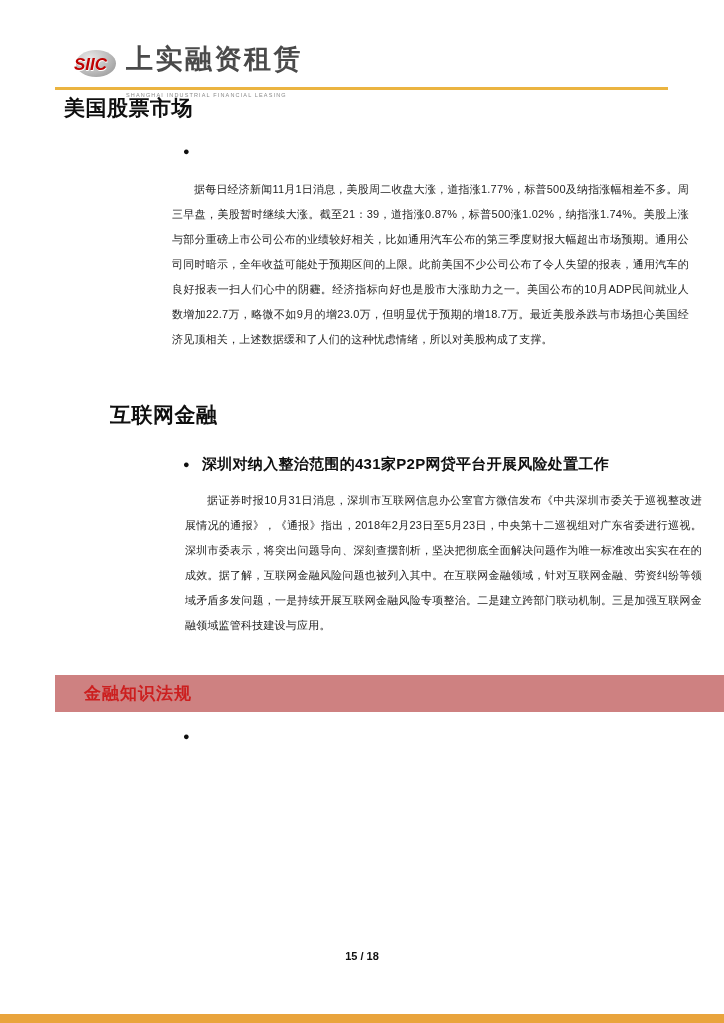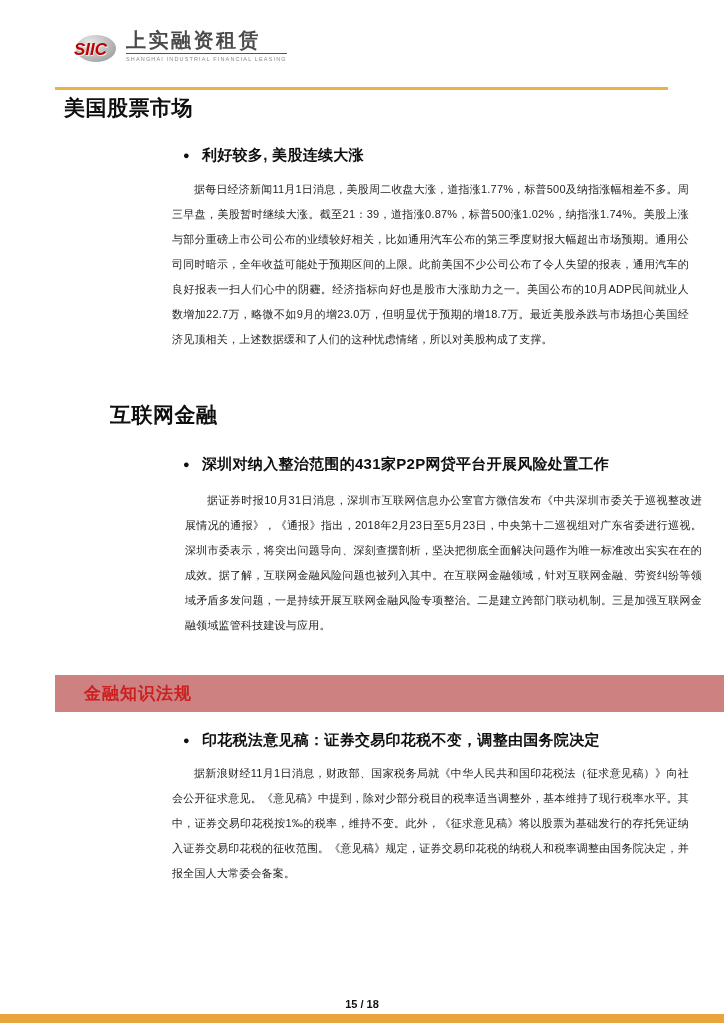--- a/index.html
+++ b/index.html
@@ -6,39 +6,39 @@
   .page{
     position:relative;
     width:724px;height:1023px;
     margin:0 auto;
     background:#ffffff;
     font-family:"Liberation Sans","DejaVu Sans",sans-serif;
     color:#1d1d1d;
     overflow:hidden;
   }
   
-  .logo{position:absolute;left:74px;top:28px;display:flex;align-items:flex-start;justify-content:center;}
+  .logo{position:absolute;left:74px;top:43px;display:flex;align-items:flex-start;justify-content:center;}
   .logo-mark{
     position:relative;width:44px;height:30px;margin-top:6px;
   }
   .logo-globe{
     position:absolute;left:2px;top:1px;width:40px;height:27px;
     border-radius:50%;
     background:radial-gradient(ellipse at 35% 30%, #e8e8e8 0%, #c2c2c2 45%, #8f8f8f 100%);
   }
   .logo-siic{
     position:absolute;left:0px;top:6px;
     font-size:17px;font-weight:bold;font-style:italic;
     color:#c00000;letter-spacing:0px;
     text-shadow:0.5px 0.5px 0 #ffffff;
   }
   .logo-text{margin-left:8px;}
   .logo-cn{
-    font-size:20px;font-weight:600;color:#4a4a4a;letter-spacing:2.5px;
-    border-bottom:1.5px solid #555;padding-bottom:1px;line-height:1.2;
+    font-size:27px;font-weight:600;color:#4a4a4a;letter-spacing:2.5px;
+    border-bottom:1.5px solid #555;padding-bottom:14px;line-height:1.2;
   }
   .logo-en{
     margin-top:2px;font-size:5.5px;color:#8a8a8a;letter-spacing:1.15px;
     white-space:nowrap;
   }
   
   .gold-line{position:absolute;left:55px;top:87px;width:613px;height:3px;background:#ebb440;}
   .bottom-bar{position:absolute;left:0;top:1014px;width:724px;height:9px;background:#e9a43c;}
   
   .section-heading{
@@ -74,21 +74,21 @@
     background:#ce8181;
     display:flex;align-items:center;
   }
   .banner-title{
     margin-left:29px;
     font-size:17px;font-weight:bold;color:#cc1f1f;letter-spacing:1px;
   }
   
   .footer{
     position:absolute;left:0;top:950px;width:724px;
-    text-align:center;font-size:11px;font-weight:bold;color:#111;margin-top:48px;
+    text-align:center;font-size:11px;font-weight:bold;color:#111;
   }
 </style>
 </head>
 <body>
 
 <div class="page">
 
   <div class="logo">
     <div class="logo-mark">
       <div class="logo-globe"></div>
@@ -99,41 +99,38 @@
       <div class="logo-en">SHANGHAI INDUSTRIAL FINANCIAL LEASING</div>
     </div>
   </div>
 
   <div class="gold-line"></div>
 
   <div class="section-heading h-us">美国股票市场</div>
 
   <div class="bullet b1">
     <span class="dot">●</span>
-    <span>利好较多, 美股连续大涨</span>
   </div>
 
   <div class="para p1">据每日经济新闻11月1日消息，美股周二收盘大涨，道指涨1.77%，标普500及纳指涨幅相差不多。周三早盘，美股暂时继续大涨。截至21：39，道指涨0.87%，标普500涨1.02%，纳指涨1.74%。美股上涨与部分重磅上市公司公布的业绩较好相关，比如通用汽车公布的第三季度财报大幅超出市场预期。通用公司同时暗示，全年收益可能处于预期区间的上限。此前美国不少公司公布了令人失望的报表，通用汽车的良好报表一扫人们心中的阴霾。经济指标向好也是股市大涨助力之一。美国公布的10月ADP民间就业人数增加22.7万，略微不如9月的增23.0万，但明显优于预期的增18.7万。最近美股杀跌与市场担心美国经济见顶相关，上述数据缓和了人们的这种忧虑情绪，所以对美股构成了支撑。</div>
 
   <div class="section-heading h-if">互联网金融</div>
 
   <div class="bullet b2">
     <span class="dot">●</span>
     <span>深圳对纳入整治范围的431家P2P网贷平台开展风险处置工作</span>
   </div>
 
   <div class="para p2">据证券时报10月31日消息，深圳市互联网信息办公室官方微信发布《中共深圳市委关于巡视整改进展情况的通报》，《通报》指出，2018年2月23日至5月23日，中央第十二巡视组对广东省委进行巡视。深圳市委表示，将突出问题导向、深刻查摆剖析，坚决把彻底全面解决问题作为唯一标准改出实实在在的成效。据了解，互联网金融风险问题也被列入其中。在互联网金融领域，针对互联网金融、劳资纠纷等领域矛盾多发问题，一是持续开展互联网金融风险专项整治。二是建立跨部门联动机制。三是加强互联网金融领域监管科技建设与应用。</div>
 
   <div class="banner">
     <div class="banner-title">金融知识法规</div>
   </div>
 
   <div class="bullet b3">
     <span class="dot">●</span>
-    <span>印花税法意见稿：证券交易印花税不变，调整由国务院决定</span>
   </div>
 
-  <div class="para p3">据新浪财经11月1日消息，财政部、国家税务局就《中华人民共和国印花税法（征求意见稿）》向社会公开征求意见。《意见稿》中提到，除对少部分税目的税率适当调整外，基本维持了现行税率水平。其中，证券交易印花税按1‰的税率，维持不变。此外，《征求意见稿》将以股票为基础发行的存托凭证纳入证券交易印花税的征收范围。《意见稿》规定，证券交易印花税的纳税人和税率调整由国务院决定，并报全国人大常委会备案。</div>
 
   <div class="footer">15 / 18</div>
   <div class="bottom-bar"></div>
 
 </div>
 
 </body></html>

